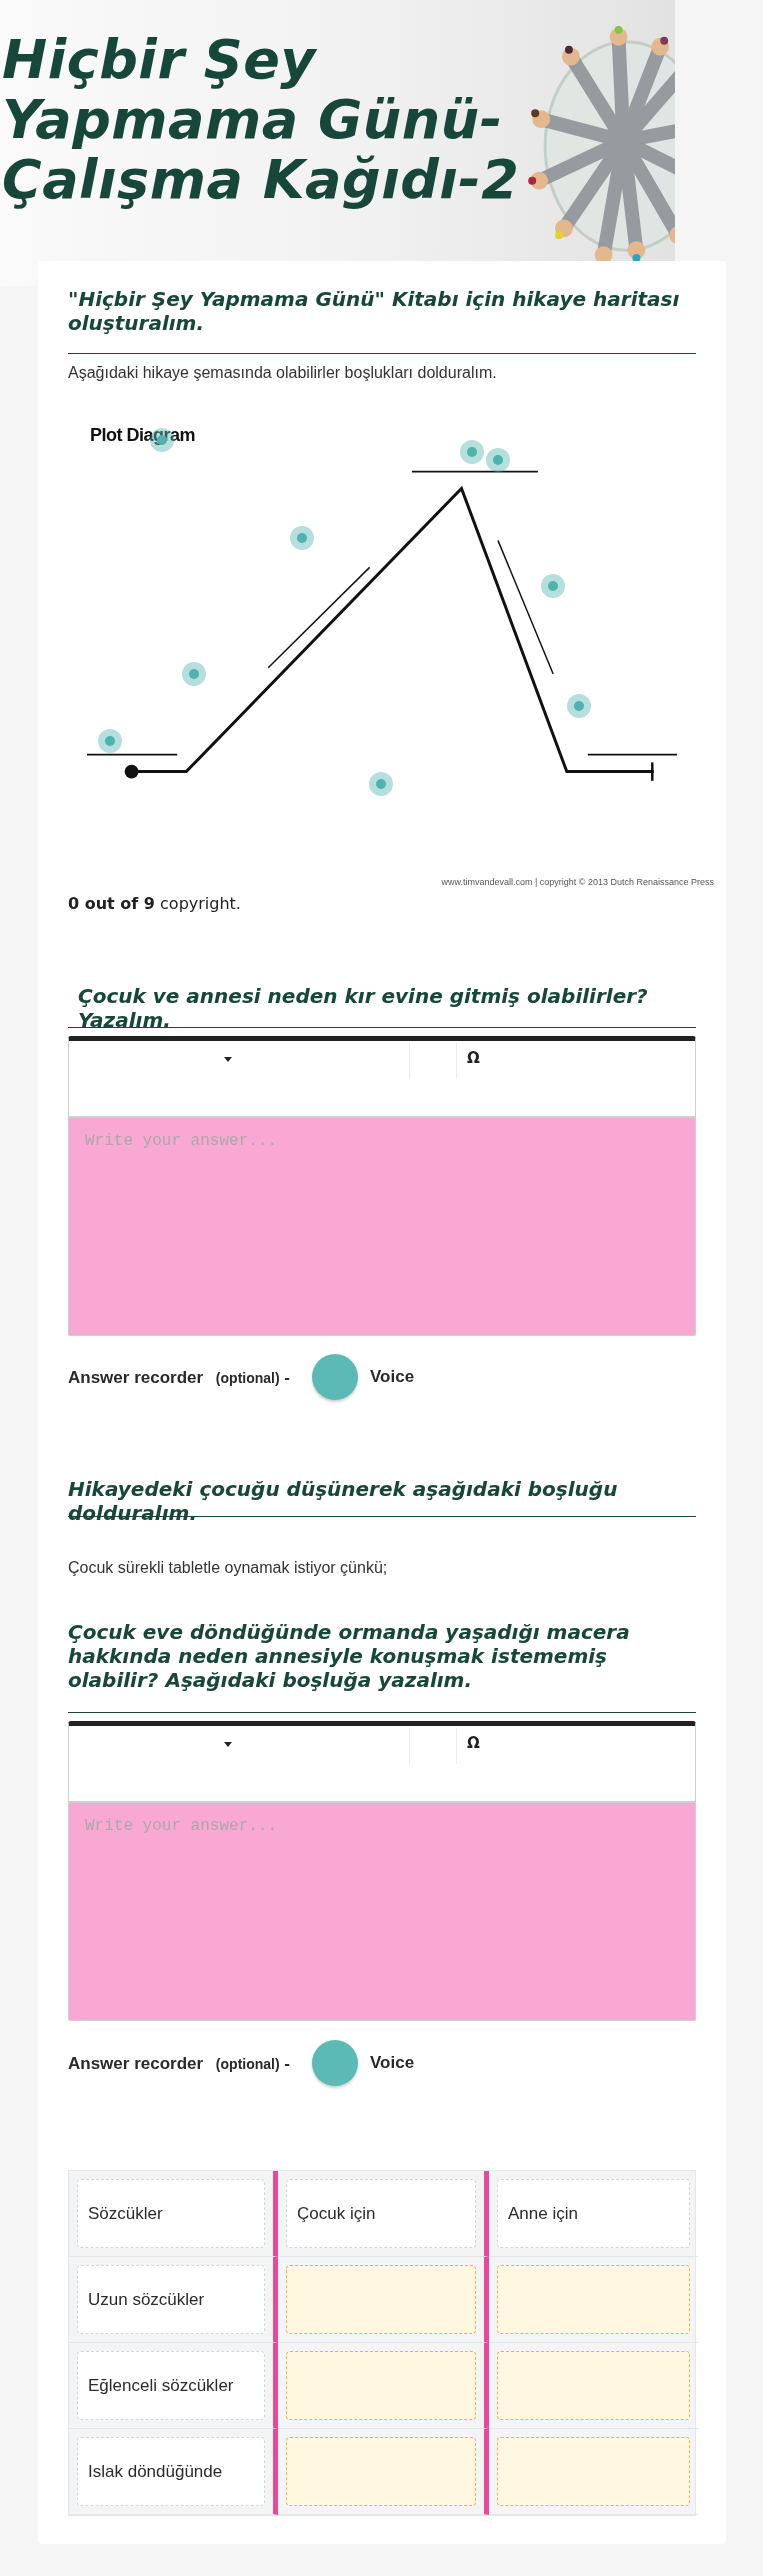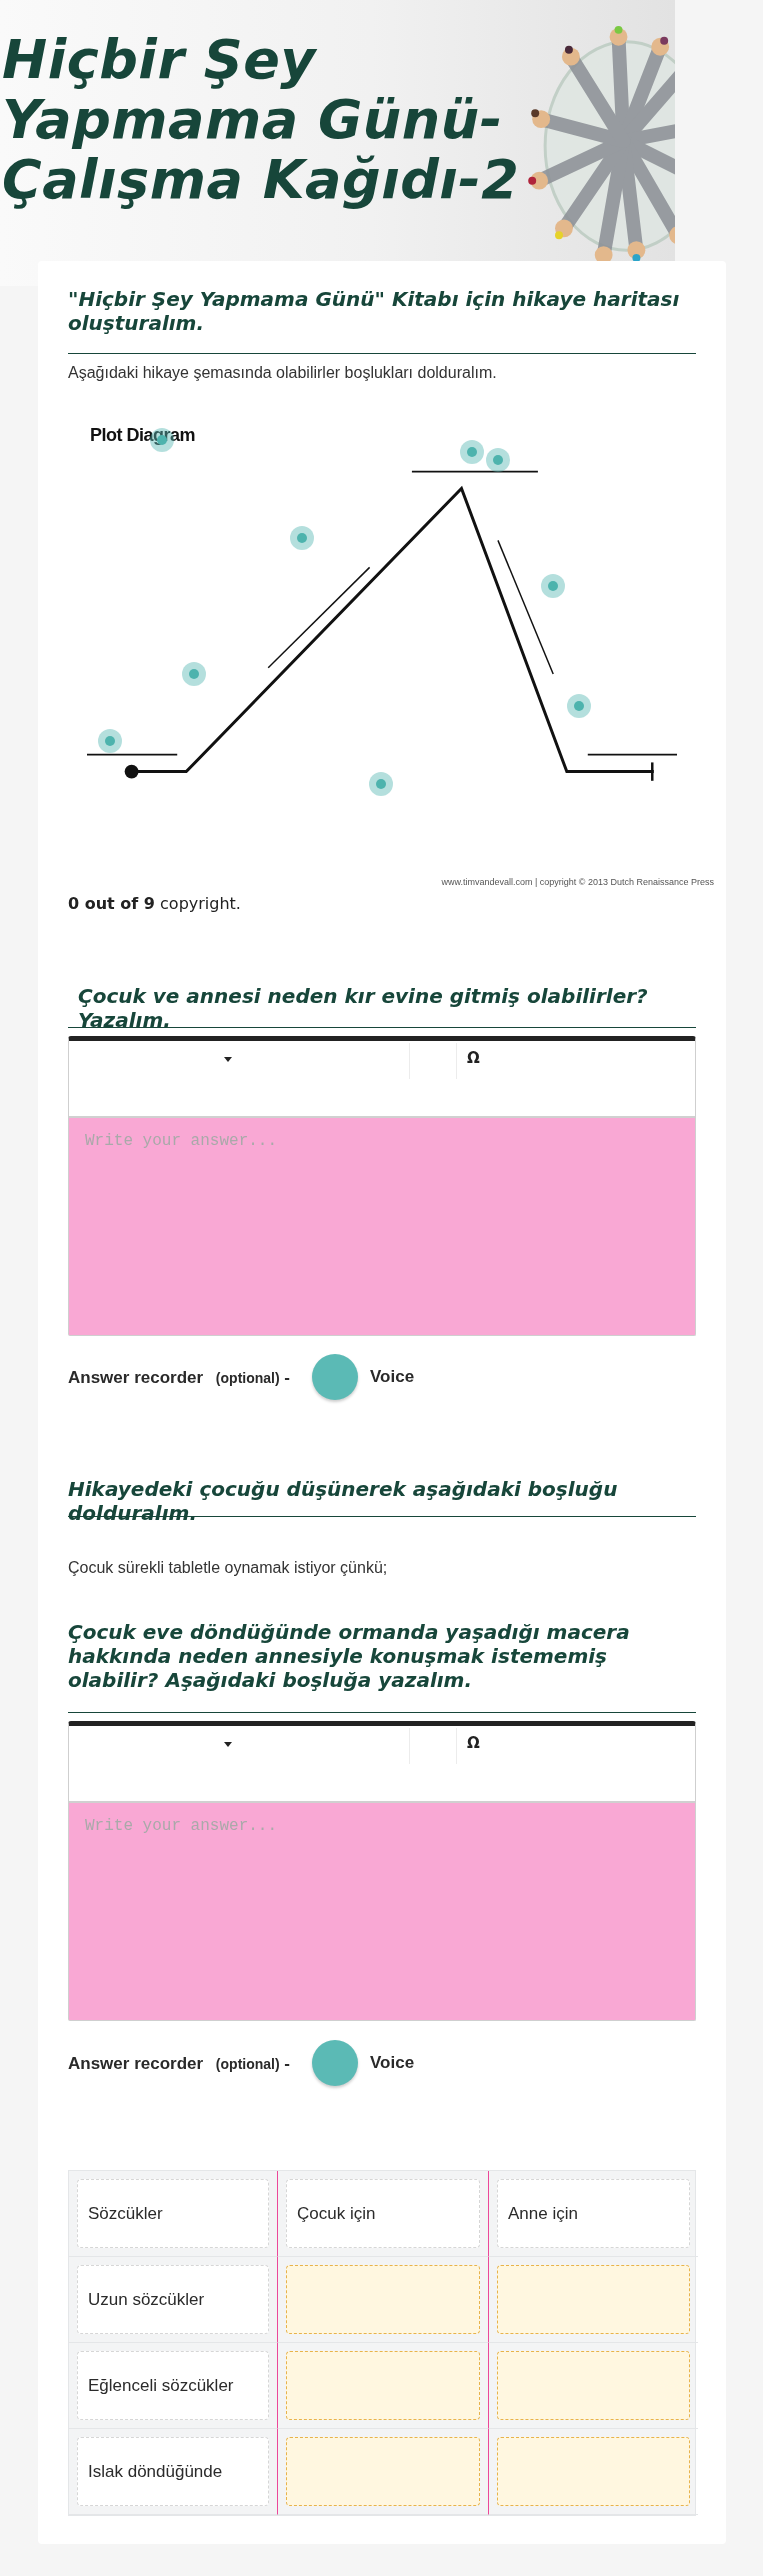--- a/index.html
+++ b/index.html
@@ -103,21 +103,21 @@
   .rec-voice {
     position: absolute; left: 302px; top: 13px;
     font-family: "Liberation Sans", sans-serif; font-weight: bold; font-size: 17px; color: #2a2a2a;
   }
 
   .grid {
     position: absolute; left: 30px; top: 1909px; width: 628px;
     border: 1px solid #e4e6e8; background: #f3f4f5;
     display: grid; grid-template-columns: 209px 211px 209px;
   }
-  .gcell { padding: 8px; border-right: 1px solid #ec4899; border-bottom: 1px solid #e4e6e8; height: 86px; }
+  .gcell { padding: 8px; border-right: 5px solid #ec4899; border-bottom: 1px solid #e4e6e8; height: 86px; }
   .gcell:nth-child(3n) { border-right: none; }
   .gbox {
     width: 100%; height: 100%; border-radius: 4px;
     display: flex; align-items: center; padding-left: 10px;
     font-family: "Liberation Sans", sans-serif; font-size: 17px; color: #2b2b2b;
   }
   .gbox.label { background: #fff; border: 1.5px dashed #d6d6d6; }
   .gbox.drop { background: #fff7e0; border: 1.5px dashed #e8b34a; cursor: pointer; }
 </style>
 </head>

